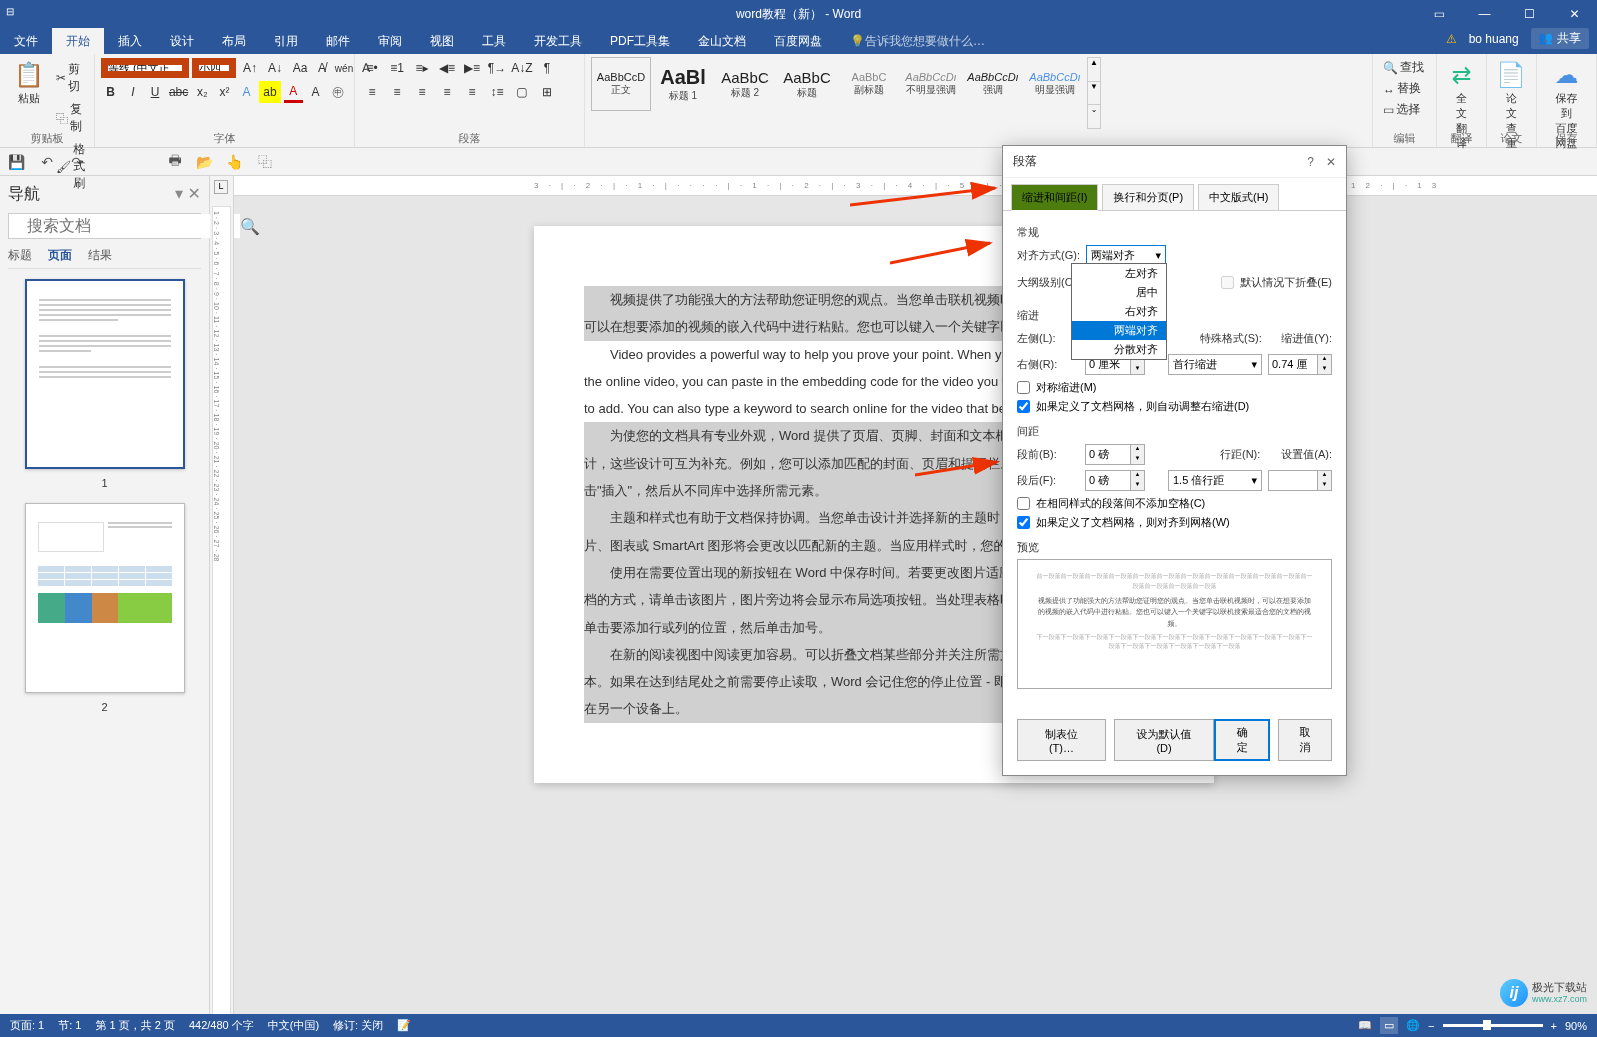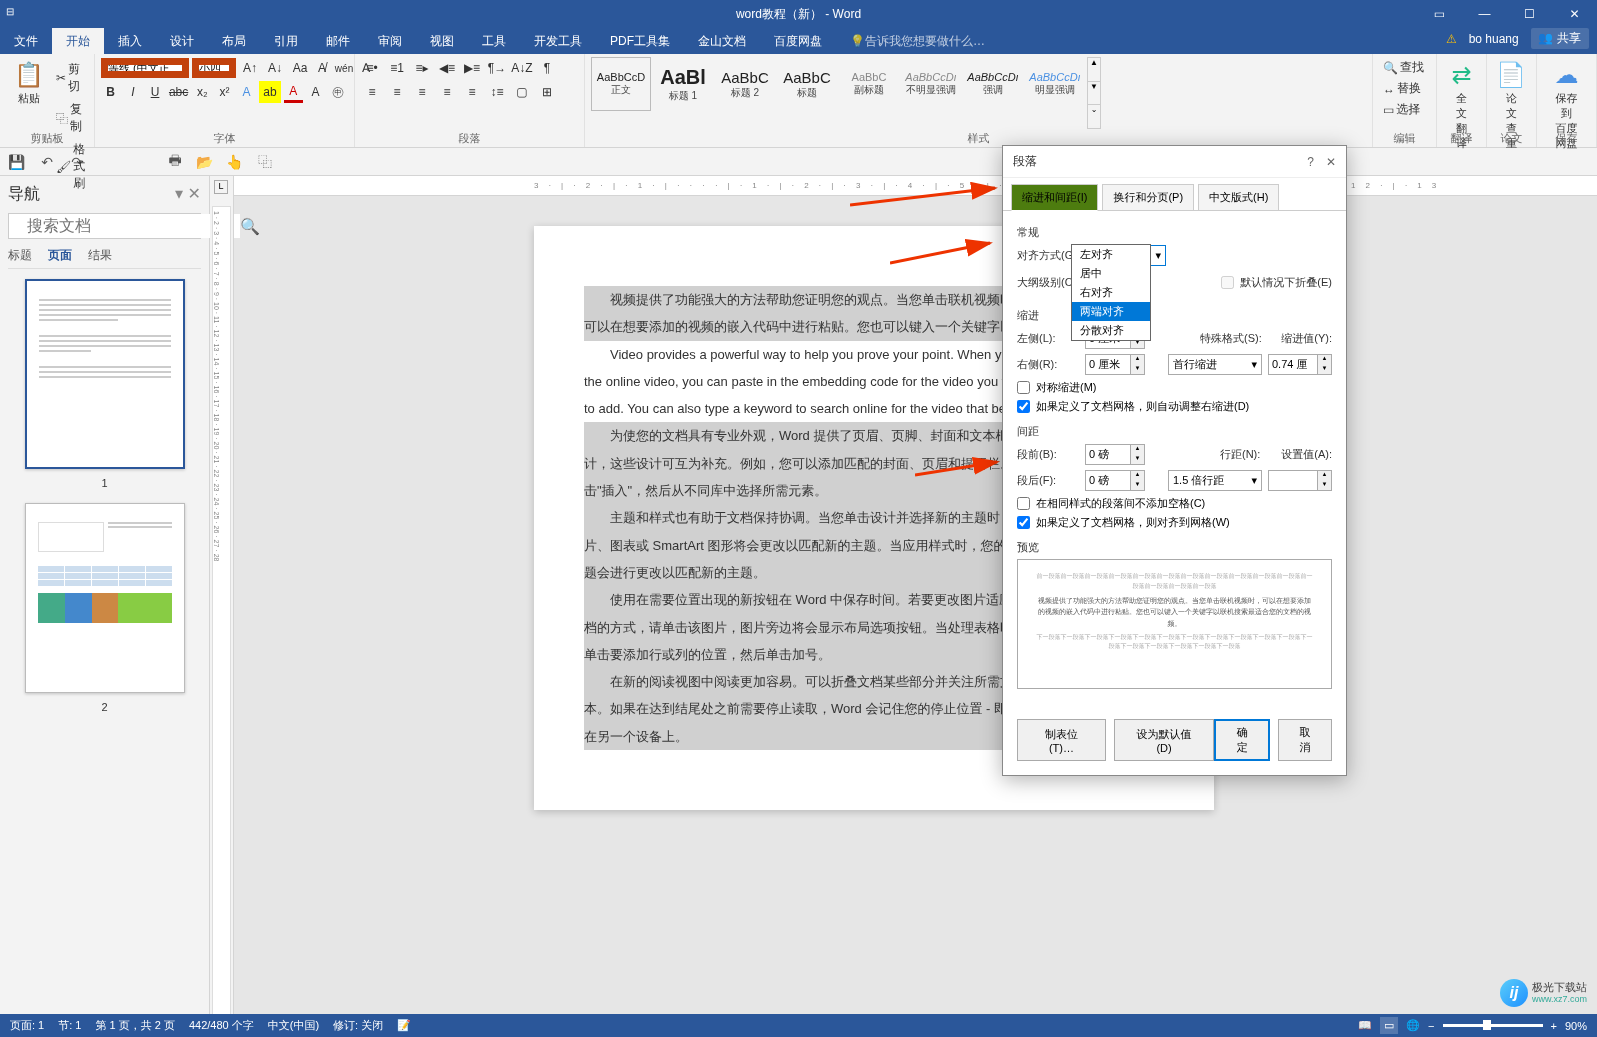--- a/index.html
+++ b/index.html
@@ -265,21 +265,20 @@
       <div class="style-item">
           <span class="preview" style="font-style:italic;color:#4a90e2;">AaBbCcDı</span>
           <span>明显强调</span>
         </div>
       <div style="display:flex;flex-direction:column;width:14px;border:1px solid #ccc;">
         <div style="flex:1;text-align:center;font-size:8px;">▲</div>
         <div style="flex:1;text-align:center;font-size:8px;border-top:1px solid #ccc;">▼</div>
         <div style="flex:1;text-align:center;font-size:8px;border-top:1px solid #ccc;">⌄</div>
       </div>
     </div>
-    <div class="label">样式</div>
   </div>
 
   <div class="ribbon-group" style="width:64px;">
     <div class="ribbon-btn">🔍<span>查找</span></div>
     <div class="ribbon-btn">↔<span>替换</span></div>
     <div class="ribbon-btn">▭<span>选择</span></div>
     <div class="label">编辑</div>
   </div>
 
   <div class="ribbon-group" style="width:50px;">
@@ -393,21 +392,20 @@
       <p class="sel-text" style="text-indent:2em;">视频提供了功能强大的方法帮助您证明您的观点。当您单击联机视频时，</p>
       <p class="sel-text" style="text-indent:0;">可以在想要添加的视频的嵌入代码中进行粘贴。您也可以键入一个关键字以联</p>
       <p>Video provides a powerful way to help you prove your point. When you click</p>
       <p style="text-indent:0;">the online video, you can paste in the embedding code for the video you want</p>
       <p style="text-indent:0;">to add. You can also type a keyword to search online for the video that best fits</p>
       <p class="sel-text">为使您的文档具有专业外观，Word 提供了页眉、页脚、封面和文本框设</p>
       <p class="sel-text" style="text-indent:0;">计，这些设计可互为补充。例如，您可以添加匹配的封面、页眉和提要栏。单</p>
       <p class="sel-text" style="text-indent:0;">击"插入"，然后从不同库中选择所需元素。</p>
       <p class="sel-text">主题和样式也有助于文档保持协调。当您单击设计并选择新的主题时，图</p>
       <p class="sel-text" style="text-indent:0;">片、图表或 SmartArt 图形将会更改以匹配新的主题。当应用样式时，您的标</p>
-      <p class="sel-text" style="text-indent:0;">题会进行更改以匹配新的主题。</p>
       <p class="sel-text">使用在需要位置出现的新按钮在 Word 中保存时间。若要更改图片适应文</p>
       <p class="sel-text" style="text-indent:0;">档的方式，请单击该图片，图片旁边将会显示布局选项按钮。当处理表格时，</p>
       <p class="sel-text" style="text-indent:0;">单击要添加行或列的位置，然后单击加号。</p>
       <p class="sel-text">在新的阅读视图中阅读更加容易。可以折叠文档某些部分并关注所需文</p>
       <p class="sel-text" style="text-indent:0;">本。如果在达到结尾处之前需要停止读取，Word 会记住您的停止位置 - 即使</p>
       <p class="sel-text" style="text-indent:0;">在另一个设备上。</p>
     </div>
   </div>
 </div>
 
@@ -545,21 +543,21 @@
       <button class="dlg-btn">制表位(T)…</button>
       <button class="dlg-btn">设为默认值(D)</button>
     </div>
     <div style="display:flex;gap:8px;">
       <button class="dlg-btn primary">确定</button>
       <button class="dlg-btn">取消</button>
     </div>
   </div>
 </div>
 
-<div class="dropdown-list" style="left:1071px;top:244px;width:80px;">
+<div class="dropdown-list" style="left:1071px;top:263px;width:96px;text-align:right;">
   <div>左对齐</div>
   <div>居中</div>
   <div>右对齐</div>
   <div class="hover">两端对齐</div>
   <div>分散对齐</div>
 </div>
 
 <svg class="arrow-svg" style="left:850px;top:160px;" width="160" height="50">
   <defs>
       <marker id="ah1" markerWidth="10" markerHeight="10" refX="8" refY="3" orient="auto">

